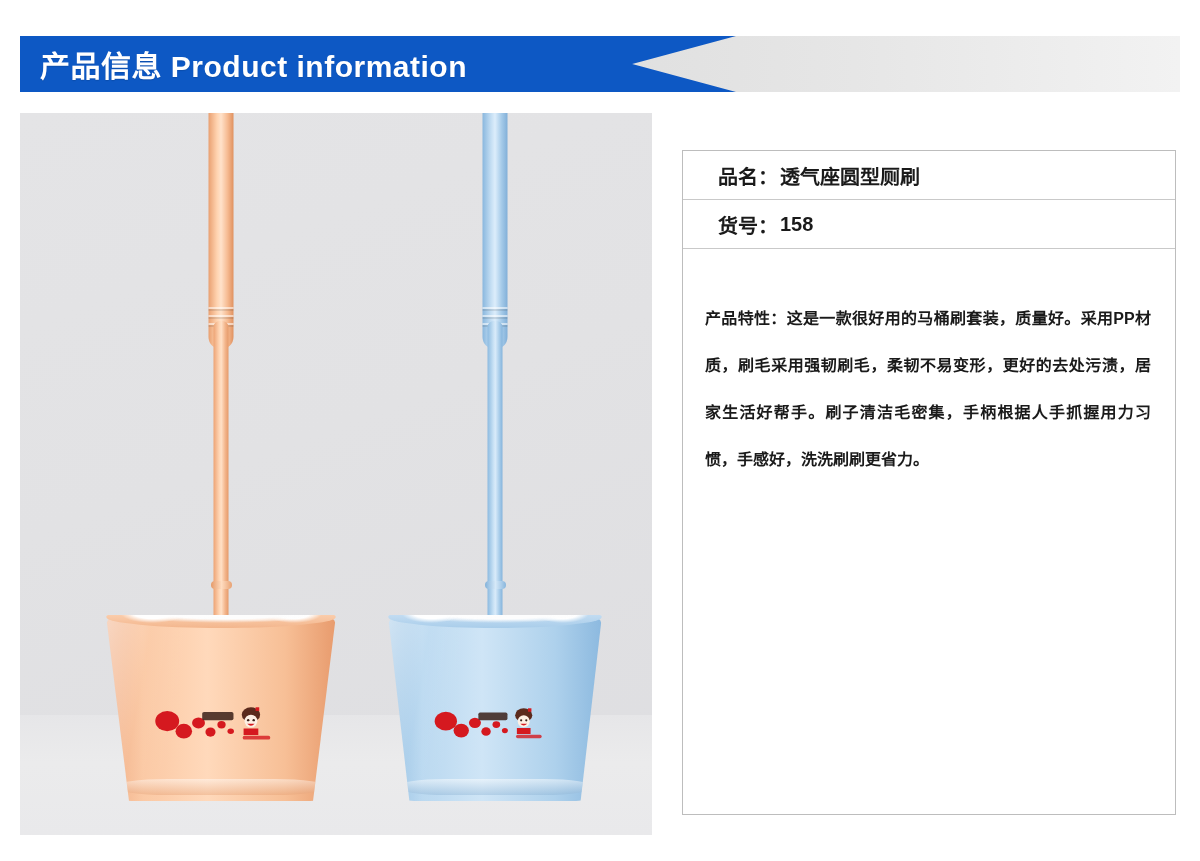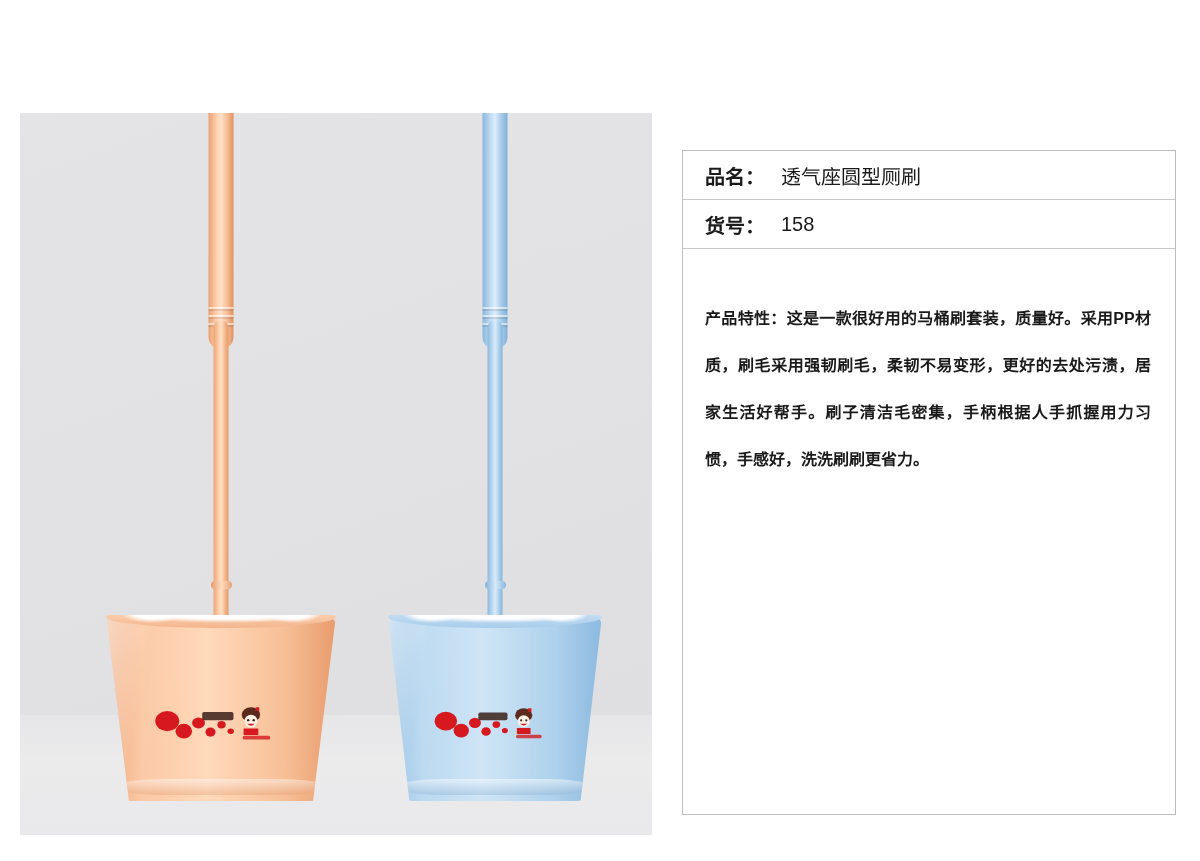--- a/index.html
+++ b/index.html
@@ -115,36 +115,41 @@
   
   .spec{
     position:absolute;left:682px;top:150px;width:494px;height:665px;
     border:1px solid #bdbdbd;background:#ffffff;box-sizing:border-box;
   }
   .spec-row{
     height:49px;border-bottom:1px solid #c9c9c9;
     display:flex;align-items:center;padding:0 0 0 22px;box-sizing:border-box;
   }
   .spec-row .label,.spec-row .value{
-    font-size:20px;color:#1a1a1a;font-weight:bold;white-space:nowrap;
-  }
-  .spec-row .value{margin-left:16px;font-weight:normal;}
+    font-size:20px;color:#1a1a1a;font-weight:bold;white-space:nowrap;margin-left:13px;
+  }
+  .spec-row .value{margin-left:2px;font-weight:bold;}
   .desc-cell{
     padding:46px 24px 0 22px;box-sizing:border-box;
   }
   .desc-text{
     font-size:16px;font-weight:bold;color:#1a1a1a;
     line-height:47px;text-align:justify;
   }
 </style>
 </head>
 <body>
 
 <div class="page">
 
+  <div class="banner-wrap">
+    <div class="banner-gray"></div>
+    <div class="banner-blue"></div>
+    <div class="banner-title">产品信息 Product information</div>
+  </div>
 
   <div class="photo">
     <div class="floor"></div>
 
     <div class="brush peach">
 
       <div class="grip">
 
         <div class="ribs" style="bottom:22px"></div>
       </div>

